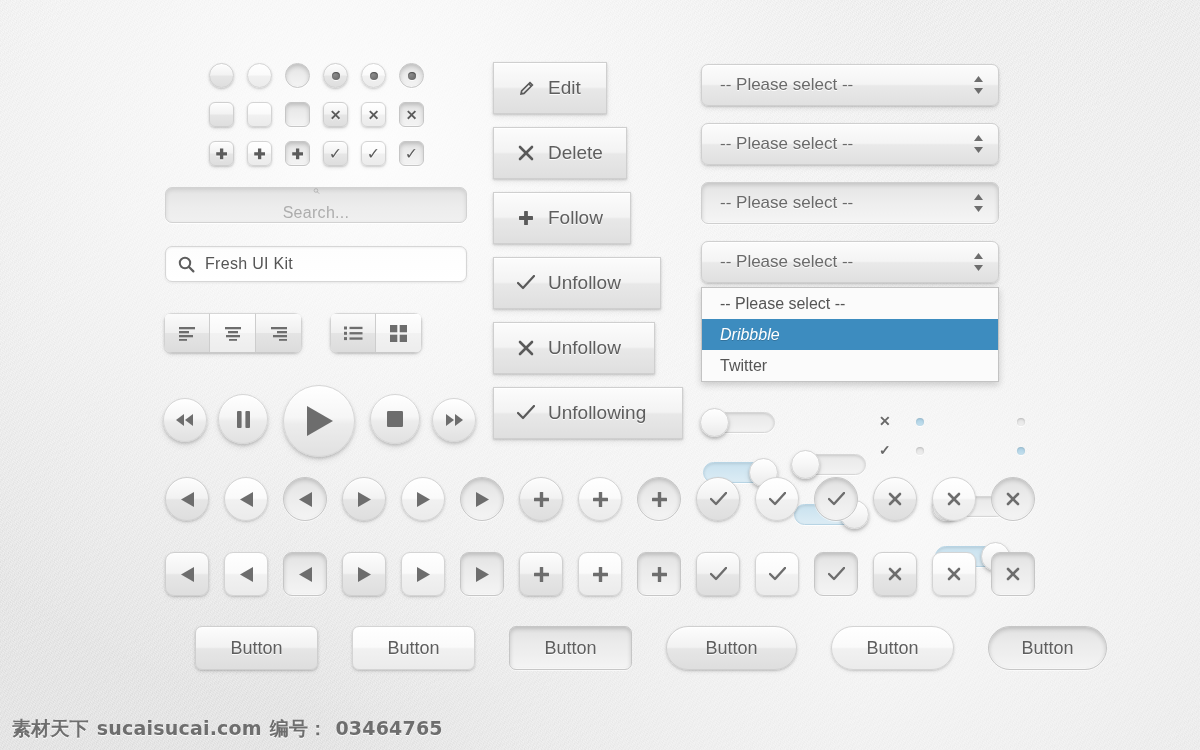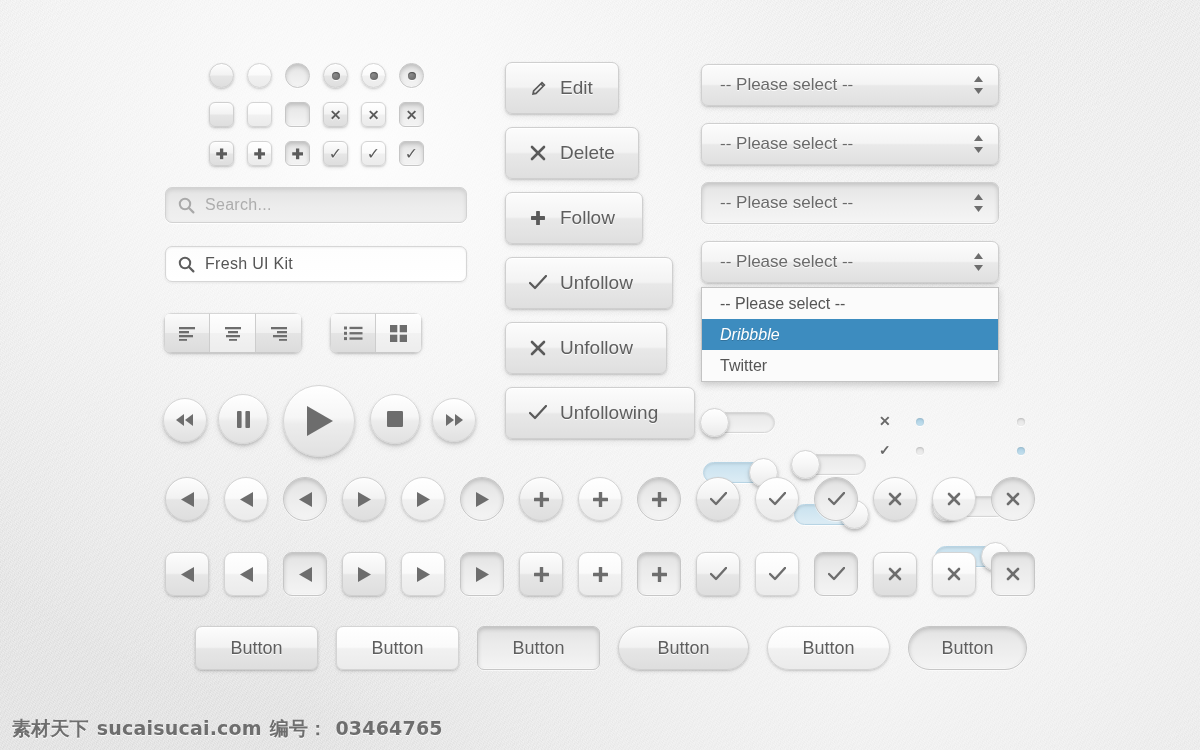--- a/index.html
+++ b/index.html
@@ -109,27 +109,26 @@
   
   .circ {
     border-radius: 50%; display: flex; align-items: center; justify-content: center;
     background: linear-gradient(#ffffff 0%, #f6f6f6 45%, #ececec 55%, #e1e1e1 100%);
     border: 1px solid #d6d6d6;
     box-shadow: inset 0 1px 0 rgba(255,255,255,1), 0 2px 3px rgba(0,0,0,0.16), 0 4px 7px rgba(0,0,0,0.07);
   }
 
   
   .actbtn {
-    height: 52px; border-radius: 7px; display: flex; align-items: center;
+    height: 52px; border-radius: 0; display: flex; align-items: center;
     padding: 0 22px; gap: 12px; font-size: 19px; color: #5e5e5e;
     text-shadow: 0 1px 0 rgba(255,255,255,0.9);
     background: linear-gradient(#fcfcfc 0%, #f3f3f3 48%, #e8e8e8 52%, #dfdfdf 100%);
     border: 1px solid #cfcfcf;
     box-shadow: inset 0 1px 0 rgba(255,255,255,0.95), 0 1px 2px rgba(0,0,0,0.17), 0 3px 6px rgba(0,0,0,0.07);
-    margin-left: 12px;
   }
   .actbtn .aicon { display: flex; align-items: center; justify-content: center; width: 20px; color: #5a5a5a; }
 
   
   .sel {
     width: 298px; height: 42px; border-radius: 7px;
     display: flex; align-items: center; justify-content: space-between;
     padding: 0 14px 0 18px; font-size: 17px; color: #6a6a6a;
     text-shadow: 0 1px 0 rgba(255,255,255,0.9);
     background: linear-gradient(#fcfcfc 0%, #f4f4f4 48%, #e9e9e9 52%, #e0e0e0 100%);
@@ -246,21 +245,21 @@
         <span>✓</span>
       </div>
     <div class="cbox tick surf-hover">
         <span>✓</span>
       </div>
     <div class="cbox tick surf-press">
         <span>✓</span>
       </div>
   </div>
 
-  <div class="abs searchfield inset" style="left:165px; top:187px;">
+  <div class="abs searchfield inset" style="left:165px; top:187px;flex-direction:column;">
     <svg class="ico" width="17" height="17" viewBox="0 0 17 17">
       <circle cx="7" cy="7" r="5.2" fill="none" stroke="#a9a9a9" stroke-width="2"></circle>
       <line x1="11" y1="11" x2="15.4" y2="15.4" stroke="#a9a9a9" stroke-width="2.2" stroke-linecap="round"></line>
     </svg>
     <span class="stxt">Search...</span>
   </div>
 
   <div class="abs searchfield filled" style="left:165px; top:246px;">
     <svg class="ico" width="17" height="17" viewBox="0 0 17 17">
       <circle cx="7" cy="7" r="5.2" fill="none" stroke="#5d5d5d" stroke-width="2"></circle>
@@ -708,21 +707,21 @@
     <div class="ibtn-s surf-press">
         <svg class="ico" width="14" height="14" viewBox="0 0 14 14">
           <g stroke="#6d6d6d" stroke-width="2.6" stroke-linecap="round">
             <line x1="2" y1="2" x2="12" y2="12"></line>
             <line x1="12" y1="2" x2="2" y2="12"></line>
           </g>
         </svg>
       </div>
   </div>
 
-  <div class="abs" style="left:195px; top:626px; display:flex; gap:18px; align-items:center;">
+  <div class="abs" style="left:195px; top:626px; display:flex; gap:34px; align-items:center;">
     <div class="pbtn rect surf" style="width:123px;">
         <span>Button</span>
       </div>
     <div class="pbtn rect surf-hover" style="width:123px;">
         <span>Button</span>
       </div>
     <div class="pbtn rect surf-press" style="width:123px;">
         <span>Button</span>
       </div>
     <div class="pbtn pill surf" style="width:131px;">

